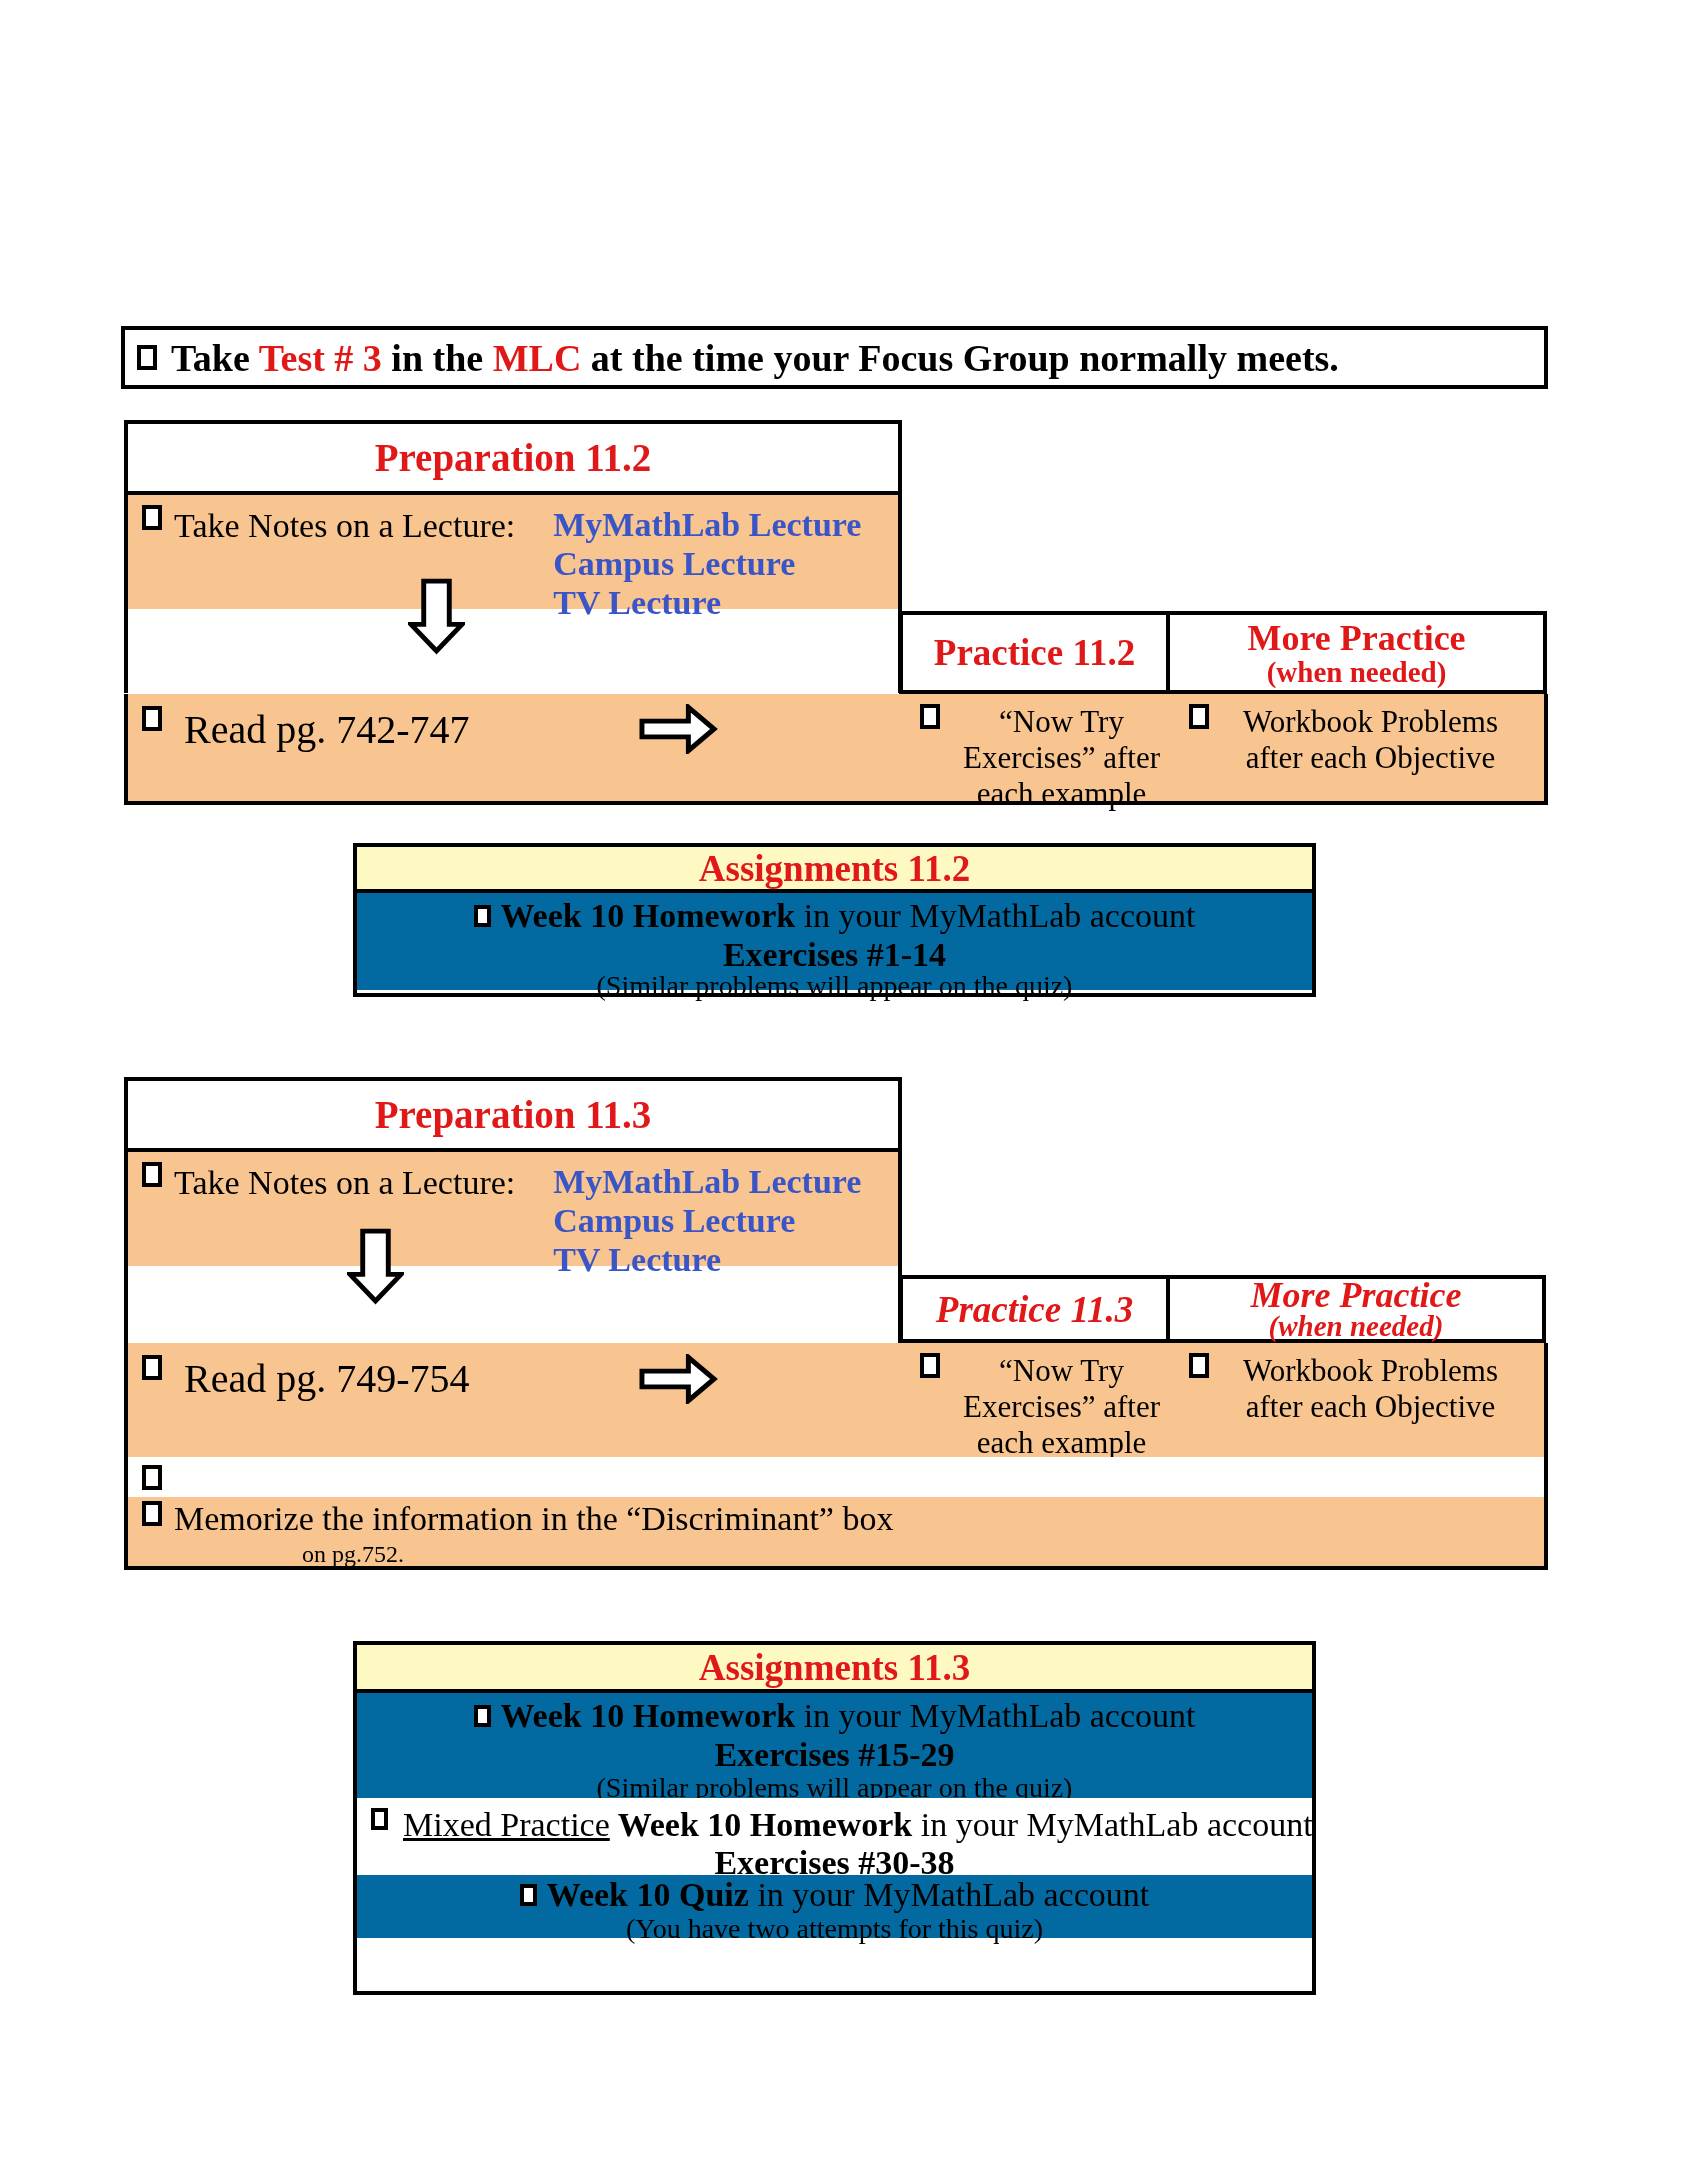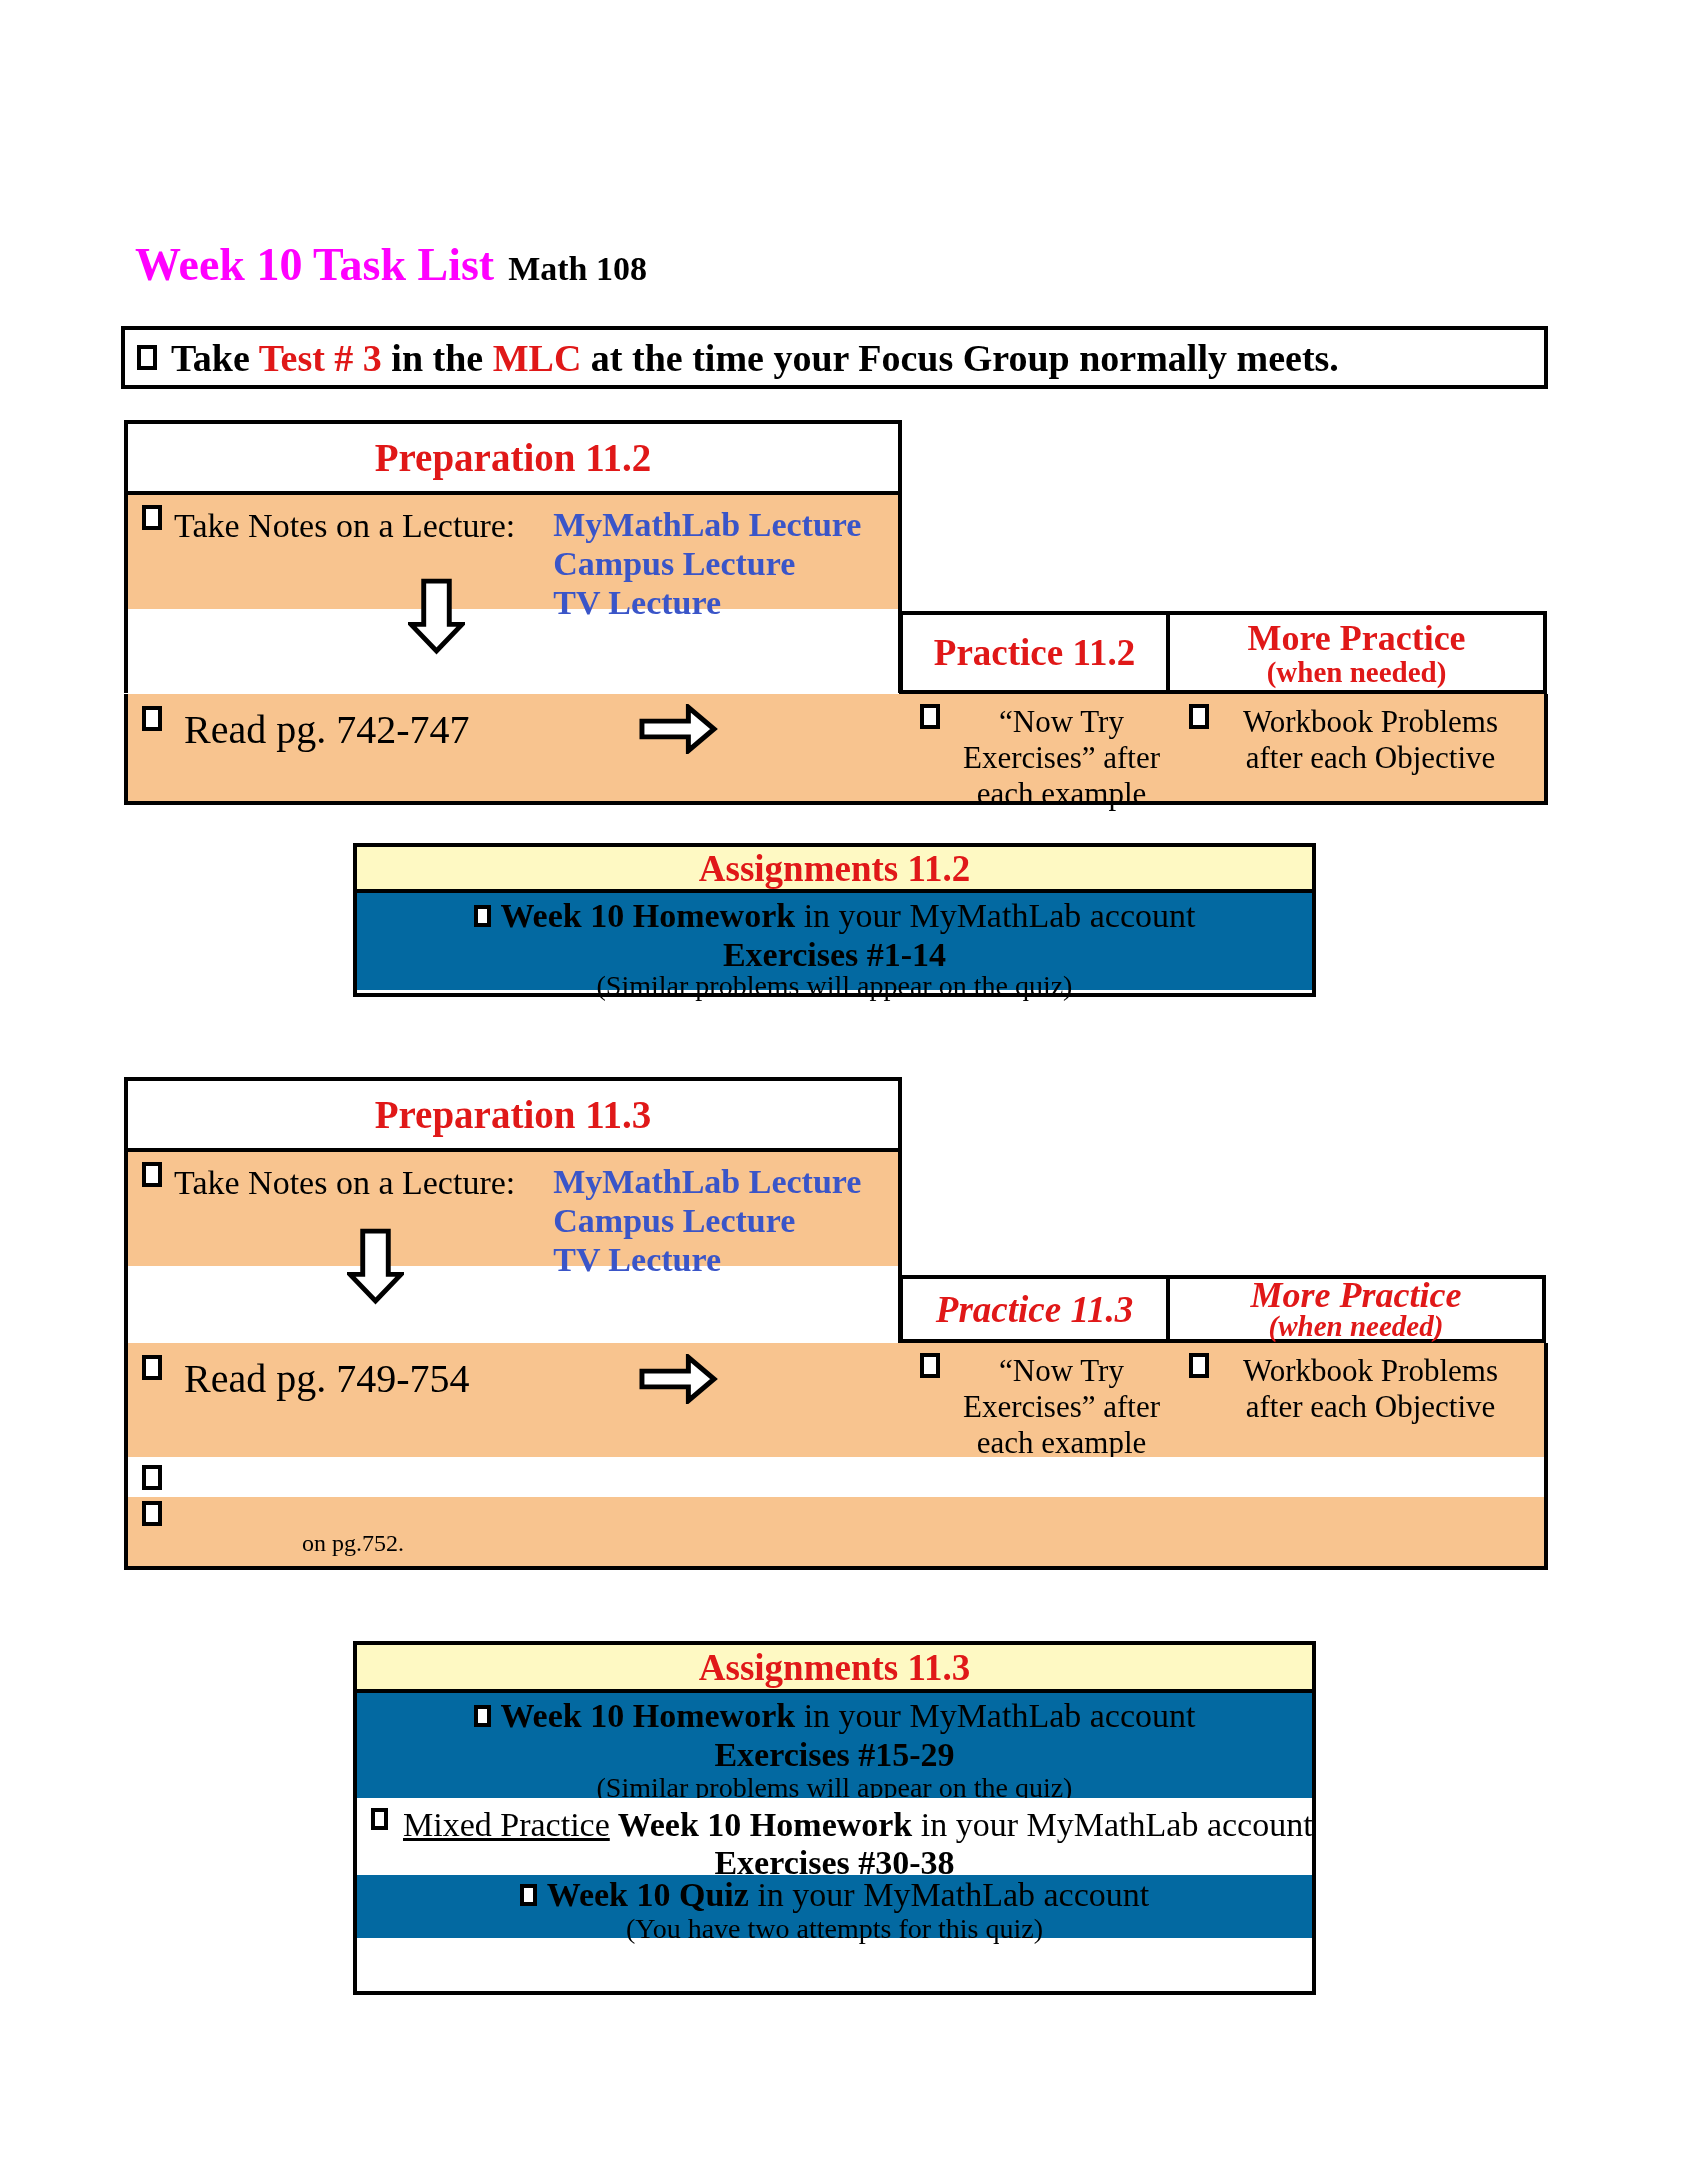--- a/index.html
+++ b/index.html
@@ -92,24 +92,20 @@
   .mixed-band .cbpos { position:absolute; left:14px; top:10px; }
   .mixed-line { text-align:center; font-size:34px; padding-left:46px; white-space:nowrap; }
 
   svg { display:block; }
 </style>
 </head>
 <body>
 
 <div id="page">
 
-  <div class="abs title-row">
-    <span class="t-main">Week 10 Task List</span>
-    <span class="t-sub">Math 108</span>
-  </div>
 
   <div class="abs topbox">
     <span class="cb"></span>
     <span><span>Take </span><span class="red">Test # 3</span><span> in the </span><span class="red">MLC</span><span> at the time your Focus Group normally meets.</span></span>
   </div>
 
   <div class="abs prepbox" style="left:124px; top:420px; height:273px;">
     <div class="prep-hdr">
       <span class="red">Preparation 11.2</span>
     </div>
@@ -214,20 +210,21 @@
     </div>
   </div>
 
   <div class="abs white-row" style="left:124px; top:1457px; height:40px;">
     <span class="cb"></span>
   </div>
 
   <div class="abs mem2 orange-bg" style="left:124px; top:1497px; height:73px;">
     <div class="r1">
       <span class="cb"></span>
+      <span>Memorize the information in the “Discriminant” box</span>
     </div>
     <div class="r2">on pg.752.</div>
   </div>
 
   <span class="abs" style="left:347px; top:1228px;">
     <svg width="57" height="77" viewBox="0 0 58 78">
       <polygon points="16,3 42,3 42,47 55,47 29,74 3,47 16,47" fill="#ffffff" stroke="#000000" stroke-width="5"></polygon>
     </svg>
   </span>
   <span class="abs" style="left:639px; top:1354px;">

